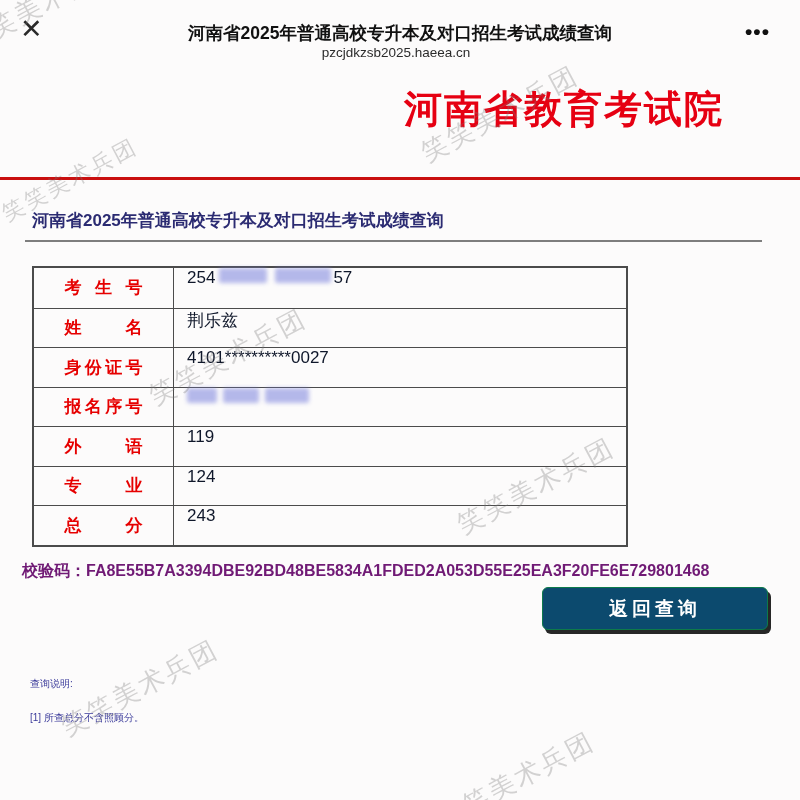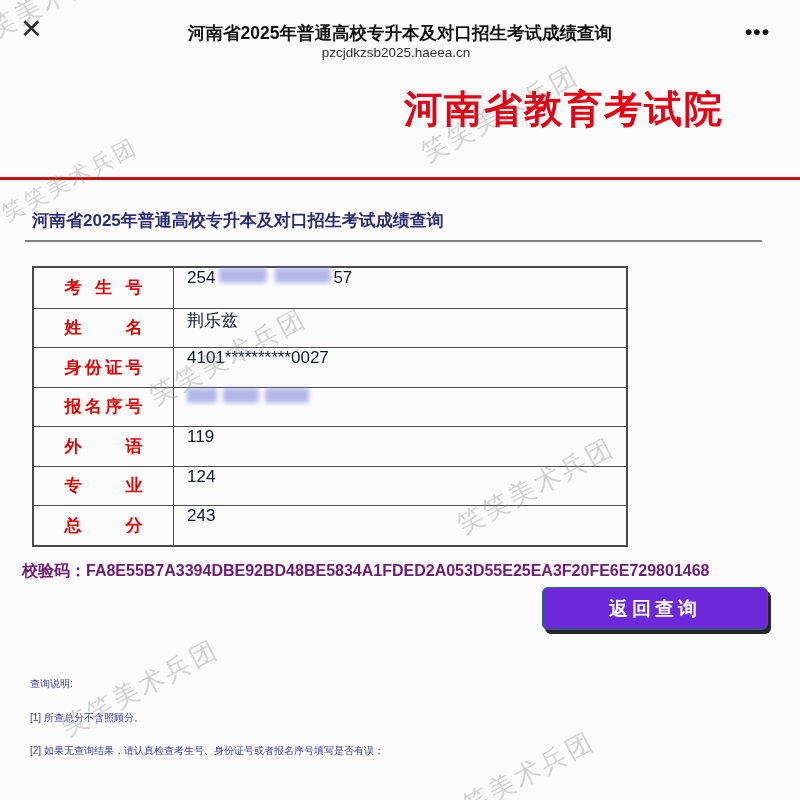--- a/index.html
+++ b/index.html
@@ -70,21 +70,21 @@
   .m-b { width:56px; margin-right:2px; }
   .m-c { width:30px; } .m-d { width:36px; } .m-e { width:44px; }
   
   .checksum {
     position:absolute; left:22px; top:561px; font-size:16px; font-weight:bold;
     color:#701a75; white-space:nowrap;
   }
   
   .back-btn {
     position:absolute; left:542px; top:587px; width:226px; height:43px;
-    background:#6d28d9; border:1px solid #0e7a4a; border-radius:6px;
+    background:#0c4a6e; border:1px solid #0e7a4a; border-radius:6px;
     box-shadow:3px 4px 0 rgba(15,15,15,.9);
     color:#fff; font-size:19px; font-weight:bold; letter-spacing:4px;
     display:flex; align-items:center; justify-content:center; cursor:pointer;
   }
   
   .note { position:absolute; left:30px; font-size:10px; font-weight:400; color:#3a3a9a;text-align:center; }
   .note-head { top:677px; }
   .note-1 { top:711px; }
   .note-2 { top:744px; }
   
@@ -190,21 +190,20 @@
   </div>
 
   <div class="checksum">
     <span>校验码：</span><span>FA8E55B7A3394DBE92BD48BE5834A1FDED2A053D55E25EA3F20FE6E729801468</span>
   </div>
 
   <div class="back-btn">返回查询</div>
 
   <div class="note note-head">查询说明:</div>
   <div class="note note-1">[1] 所查总分不含照顾分。</div>
-  <div class="note note-2">[2] 如果无查询结果，请认真检查考生号、身份证号或者报名序号填写是否有误；</div>
 
   <span class="wm wm-1">笑笑美术兵团</span>
   <span class="wm wm-2">笑笑美术兵团</span>
   <span class="wm wm-3">笑笑美术兵团</span>
   <span class="wm wm-4">笑笑美术兵团</span>
   <span class="wm wm-5">笑笑美术兵团</span>
   <span class="wm wm-6">笑笑美术兵团</span>
   <span class="wm wm-7">笑笑美术兵团</span>
 
 </div>

